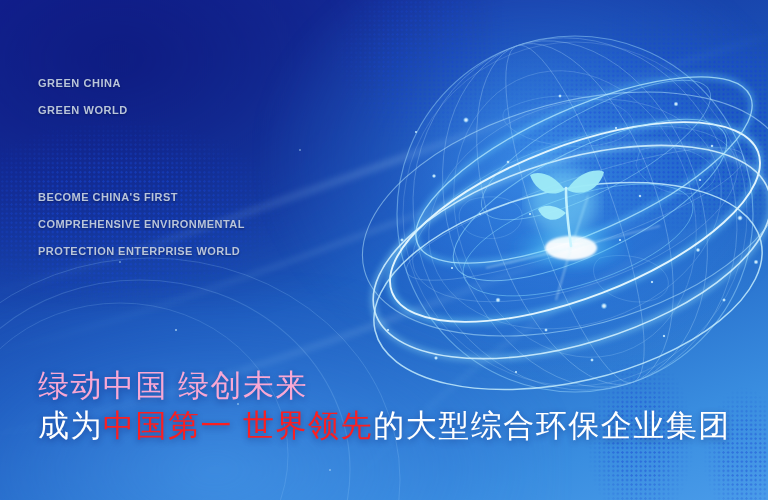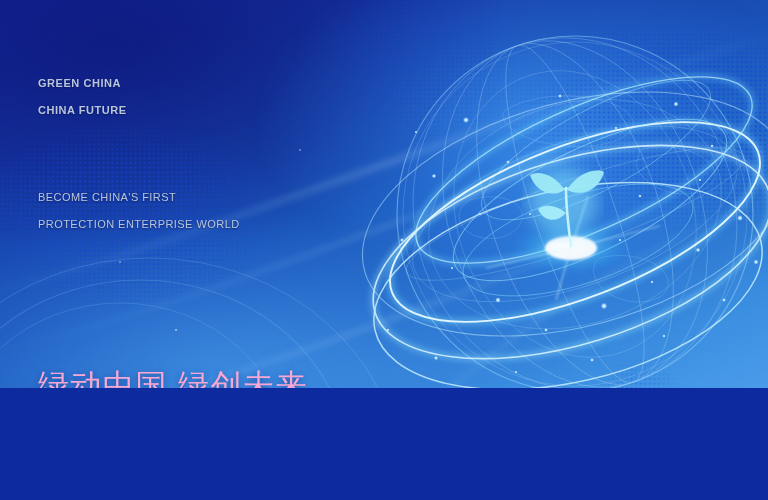--- a/index.html
+++ b/index.html
@@ -2,21 +2,21 @@
 <html><head>
 <meta charset="utf-8">
 <style>
   * { margin:0; padding:0; box-sizing:border-box; }
   html, body {
     width:768px; height:500px; overflow:hidden;
     font-family:"Liberation Sans", sans-serif;
     background:#0d2a9e;
   }
   #banner {
-    position:relative; width:768px; height:388px; overflow:hidden;padding-left:37px;
+    position:relative; width:768px; height:500px; overflow:hidden;padding-left:37px;
   }
 
   
   .bg-base {
     position:absolute; inset:0;
     background:
       linear-gradient(160deg,
         #15249a 0%,
         #16309f 16%,
         #1845ad 34%,
@@ -87,21 +87,21 @@
   .txt-layer { position:absolute; inset:0; }
 
   .eng-top { position:absolute; left:38px; top:70px; }
   .eng-top .ln {
     font-size:11px; font-weight:bold; letter-spacing:.55px;
     color:#b9c5da; line-height:27px; white-space:nowrap;
     text-shadow:0 1px 2px rgba(5,16,70,.55);
   }
   .eng-mid { position:absolute; left:38px; top:184px; }
   .eng-mid .ln {
-    font-size:11px; font-weight:normal; letter-spacing:.45px;
+    font-size:11px; font-weight:bold; letter-spacing:.45px;
     color:#b9c5da; line-height:27px; white-space:nowrap;
     text-shadow:0 1px 2px rgba(5,16,70,.55);
   }
 
   .headline { position:absolute; left:38px; top:366px; }
   .hl-1 {
     font-size:31px; color:#f9a8d4; letter-spacing:1.5px;
     line-height:40px; white-space:nowrap; font-weight:400;
     text-shadow:0 2px 6px rgba(8,30,110,.48);
   }
@@ -276,26 +276,30 @@
       <circle cx="62" cy="430" r="1.3" fill="url(#gDot)" opacity=".5"></circle>
       <circle cx="330" cy="470" r="1.5" fill="url(#gDot)" opacity=".5"></circle>
       <circle cx="690" cy="420" r="1.6" fill="url(#gDot)" opacity=".5"></circle>
     </g>
   </svg>
 
   <div class="txt-layer">
 
     <div class="eng-top">
       <div class="ln">GREEN CHINA</div>
-      <div class="ln">CHINA FUTURE</div>
+      <div class="ln">GREEN WORLD</div>
     </div>
 
     <div class="eng-mid">
       <div class="ln">BECOME CHINA'S FIRST</div>
+      <div class="ln">COMPREHENSIVE ENVIRONMENTAL</div>
       <div class="ln">PROTECTION ENTERPRISE WORLD</div>
     </div>
 
     <div class="headline">
       <div class="hl-1">绿动中国 绿创未来</div>
+      <div class="hl-2">
+        <span>成为</span><span class="hl-red">中国第一 世界领先</span><span>的大型综合环保企业集团</span>
+      </div>
     </div>
 
   </div>
 </div>
 
 </body></html>

